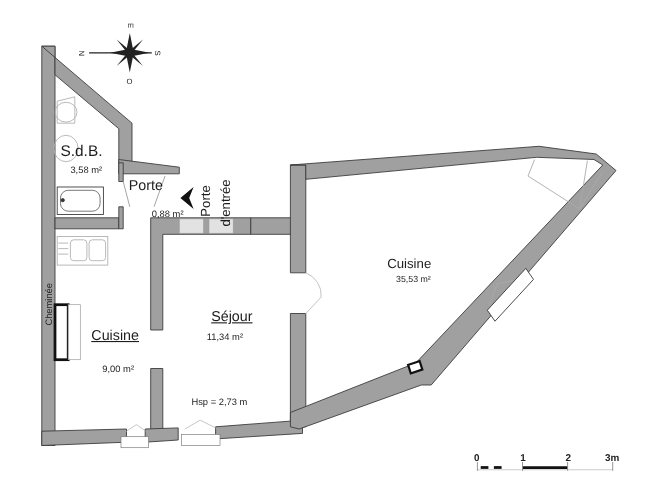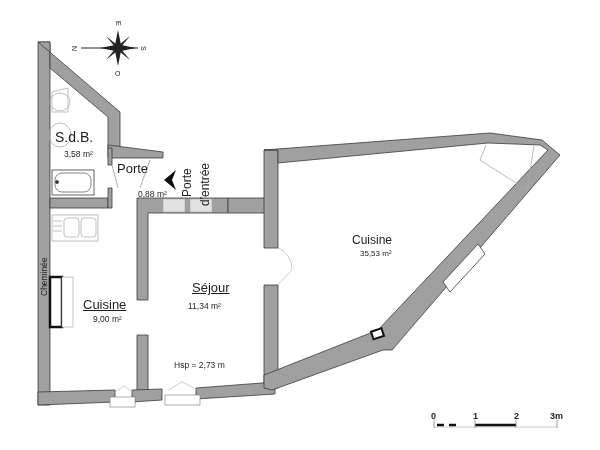--- a/index.html
+++ b/index.html
@@ -139,21 +139,21 @@
   </g>
 </svg>
 
 <div class="lbl room" style="left:55px;top:129px;font-size:14px;">S.d.B.</div>
 <div class="lbl area" style="left:64px;top:149px;">3,58 m²</div>
 
 <div class="lbl room" style="left:117px;top:161px;font-size:13px;">Porte</div>
 <div class="lbl area" style="left:110px;top:189px;margin-left:28px;">0,88 m²</div>
 
 <div class="lbl room" style="left:83px;top:297px;font-size:13px;text-decoration:underline;">Cuisine</div>
-<div class="lbl area" style="left:93px;top:314px;">9,00 m²</div>
+<div class="lbl area" style="left:93px;top:330px;">9,00 m²</div>
 
 <div class="lbl room" style="left:192px;top:280px;font-size:13px;text-decoration:underline;">Séjour</div>
 <div class="lbl area" style="left:188px;top:301px;">11,34 m²</div>
 <div class="lbl area" style="left:174px;top:316px;margin-top:44px;">Hsp = 2,73 m</div>
 
 <div class="lbl room" style="left:352px;top:233px;font-size:12px;">Cuisine</div>
 <div class="lbl area" style="left:360px;top:249px;font-size:8px;">35,53 m²</div>
 
 <div class="lbl" style="left:39px;top:296px;font-size:8.5px;transform:rotate(-90deg);transform-origin:left top;width:50px;">Cheminée</div>
 

